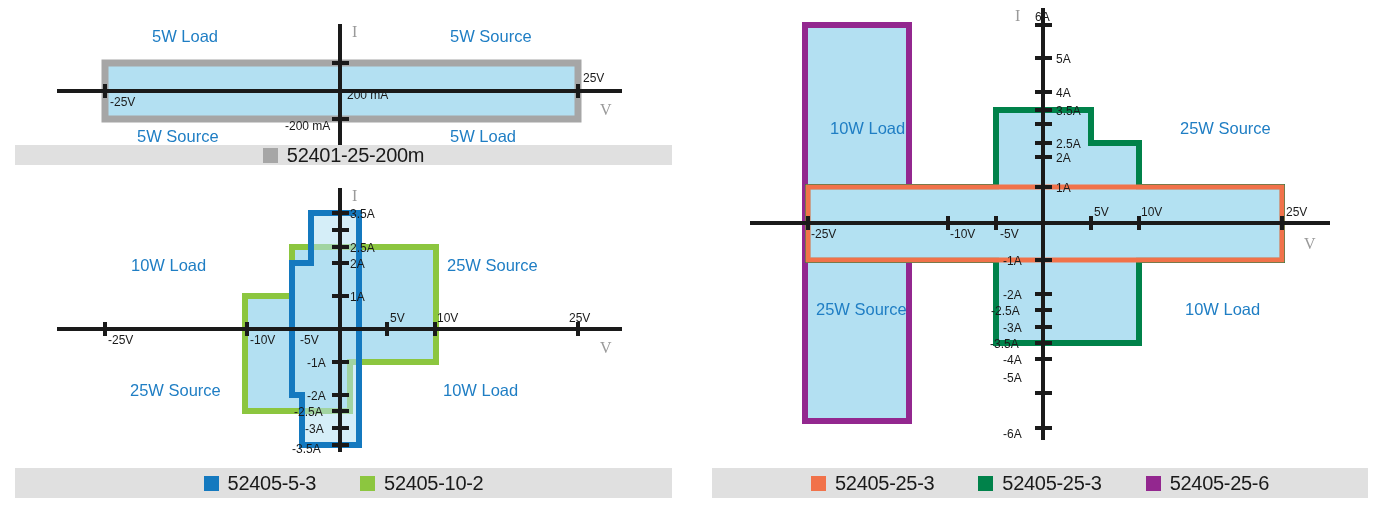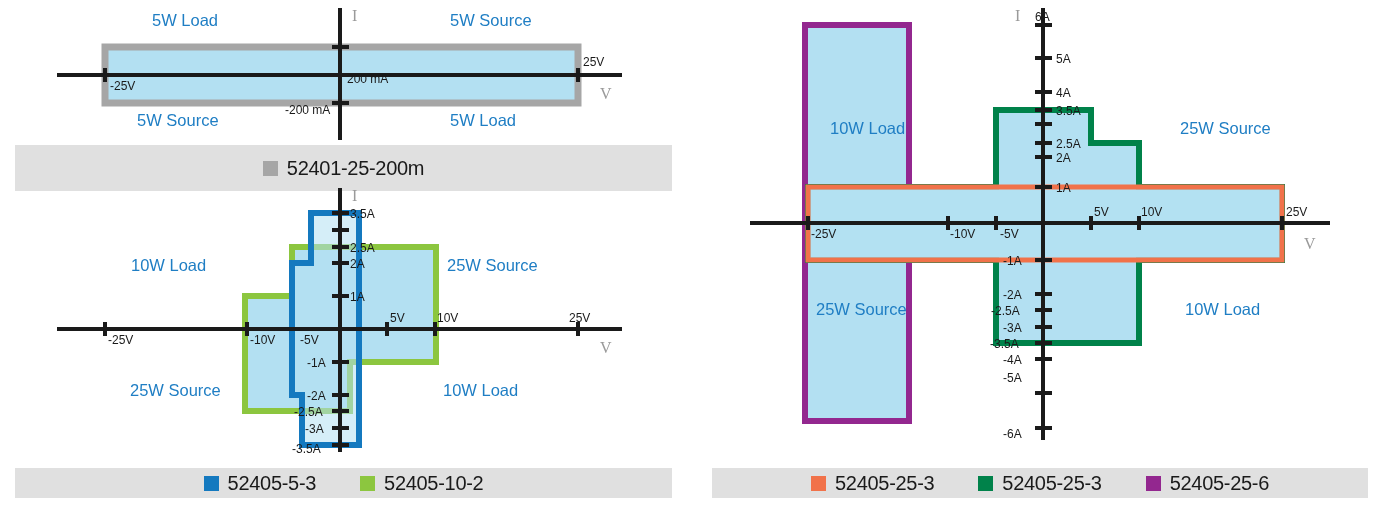--- a/index.html
+++ b/index.html
@@ -10,21 +10,21 @@
   .legend-item{display:flex;align-items:center;margin:0 22px;}
   .legend-swatch{width:15px;height:15px;margin-right:9px;display:inline-block;}
   .legend-label{font-size:20px;color:#1a1a1a;letter-spacing:-0.3px;font-family:"Liberation Sans",sans-serif;}
   .quad{position:absolute;color:#1f7ec4;font-size:16.5px;white-space:nowrap;}
   .axname{position:absolute;color:#9a9a9a;font-size:16px;font-family:"Liberation Serif",serif;}
   .tlab{position:absolute;color:#1a1a1a;font-size:12px;white-space:nowrap;font-family:"Liberation Sans",sans-serif;}
 </style>
 </head>
 <body>
 
-<div class="panel" style="left:0;top:0;width:690px;height:145px;">
+<div class="panel" style="left:0;top:16px;width:690px;height:145px;">
   <svg width="690" height="145" viewBox="0 0 690 145">
 
     <rect x="105" y="47" width="473" height="56" fill="#b3e0f2" stroke="#a6a6a6" stroke-width="7"></rect>
 
     <line x1="57" y1="75" x2="622" y2="75" stroke="#1a1a1a" stroke-width="4"></line>
     <line x1="340" y1="8" x2="340" y2="140" stroke="#1a1a1a" stroke-width="4"></line>
 
     <line x1="105" y1="68" x2="105" y2="82" stroke="#1a1a1a" stroke-width="4"></line>
     <line x1="578" y1="68" x2="578" y2="82" stroke="#1a1a1a" stroke-width="4"></line>
     <line x1="332" y1="47" x2="349" y2="47" stroke="#1a1a1a" stroke-width="4"></line>
@@ -35,21 +35,21 @@
   <span class="quad" style="left:137px;top:111px;">5W Source</span>
   <span class="quad" style="left:450px;top:111px;">5W Load</span>
   <span class="axname" style="left:352px;top:7px;">I</span>
   <span class="axname" style="left:600px;top:85px;">V</span>
   <span class="tlab" style="left:110px;top:79px;">-25V</span>
   <span class="tlab" style="left:583px;top:55px;">25V</span>
   <span class="tlab" style="left:347px;top:33px;margin-top:39px;">200 mA</span>
   <span class="tlab" style="left:285px;top:103px;">-200 mA</span>
 </div>
 
-<div class="legend-bar" style="left:15px;top:145px;width:657px;height:46px;">
+<div class="legend-bar" style="left:15px;top:145px;width:657px;height:20px;">
   <div class="legend-item">
     <span class="legend-swatch" style="background:#a6a6a6;"></span>
     <span class="legend-label">52401-25-200m</span>
   </div>
 </div>
 
 <div class="panel" style="left:0;top:180px;width:690px;height:280px;">
   <svg width="690" height="280" viewBox="0 0 690 280">
 
     <polygon points="245,116 292,116 292,67 436,67 436,182 350,182 350,231 245,231" fill="#b3e0f2" stroke="#8cc63f" stroke-width="6"></polygon>

